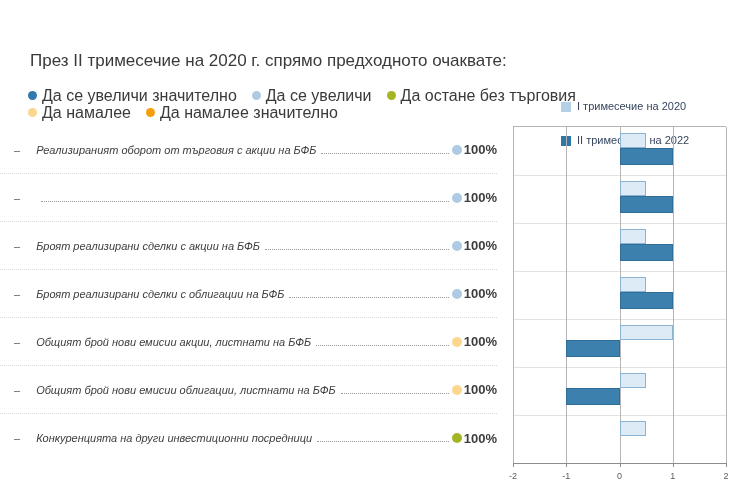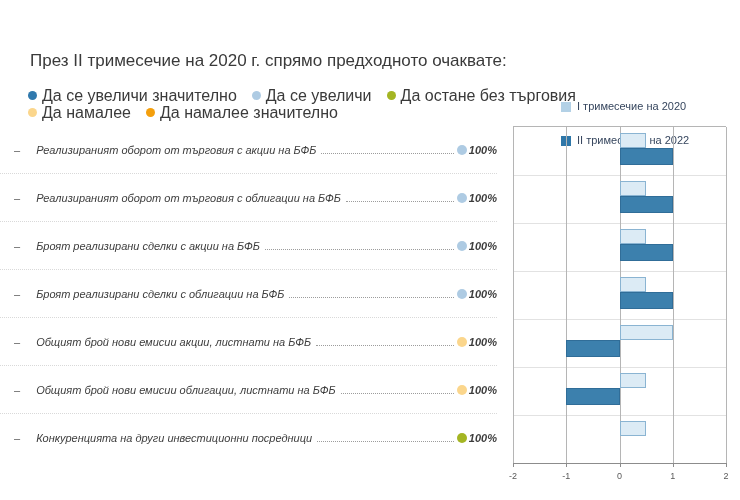--- a/index.html
+++ b/index.html
@@ -15,21 +15,21 @@
   .series-legend{position:absolute;left:561px;top:78px;}
   .sl-item{display:flex;align-items:flex-end;margin-bottom:10px;font-size:11px;color:#36465e;margin-top:22px;}
   .sl-swatch{width:10px;height:10px;margin-right:6px;flex:none;}
   .rows{position:absolute;left:0;top:126px;width:497px;}
   .row{height:48px;display:flex;align-items:center;padding-left:14px;box-sizing:border-box;}
   .row:not(:last-child){border-bottom:1px dotted #d9d9d9;}
   .dash{color:#595959;margin-right:16px;font-size:11px;flex:none;}
   .row-label{font-size:11px;color:#3d3d3d;white-space:nowrap;font-style:italic;}
   .leader{flex:1;border-bottom:1.5px dotted #9c9c9c;height:7px;margin:0 3px 0 5px;min-width:8px;}
   .value-dot{width:10px;height:10px;border-radius:50%;margin-right:2px;flex:none;}
-  .row-value{font-size:11px;font-weight:bold;color:#3d3d3d;font-style:italic;}
+  .row-value{font-size:13px;font-weight:bold;color:#3d3d3d;}
   .chart{position:absolute;left:513px;top:126px;width:213px;height:336px;
          border-top:1px solid #b5b5b5;border-bottom:1px solid #8c8c8c;}
   .gl-v{position:absolute;top:0;bottom:0;width:1px;background:#b5b5b5;}
   .gl-h{position:absolute;left:0;right:0;height:1px;background:#e2e2e2;}
   .band{position:absolute;left:0;width:100%;height:48px;}
   .bar{position:absolute;box-sizing:border-box;}
   .bar.q1{background:#dcebf5;border:1px solid #8ab4d2;top:6px;height:15px;}
   .bar.q2{background:#3c80ad;border:1px solid #306d98;top:21px;height:17px;}
   .tick{position:absolute;width:1px;height:4px;background:#8c8c8c;top:336px;}
   .axis-label{position:absolute;top:344px;transform:translateX(-50%);font-size:9px;color:#595959;}
@@ -78,21 +78,20 @@
   <div class="rows" id="rows">
       <div class="row">
         <span class="dash">–</span>
         <span class="row-label">Реализираният оборот от търговия с акции на БФБ</span>
         <span class="leader"></span>
         <span class="value-dot" style="background: rgb(174, 203, 227);"></span>
         <span class="row-value">100%</span>
       </div>
       <div class="row">
         <span class="dash">–</span>
-        <span class="row-label">Реализираният оборот от търговия с облигации на БФБ</span>
         <span class="leader"></span>
         <span class="value-dot" style="background: rgb(174, 203, 227);"></span>
         <span class="row-value">100%</span>
       </div>
       <div class="row">
         <span class="dash">–</span>
         <span class="row-label">Броят реализирани сделки с акции на БФБ</span>
         <span class="leader"></span>
         <span class="value-dot" style="background: rgb(174, 203, 227);"></span>
         <span class="row-value">100%</span>

